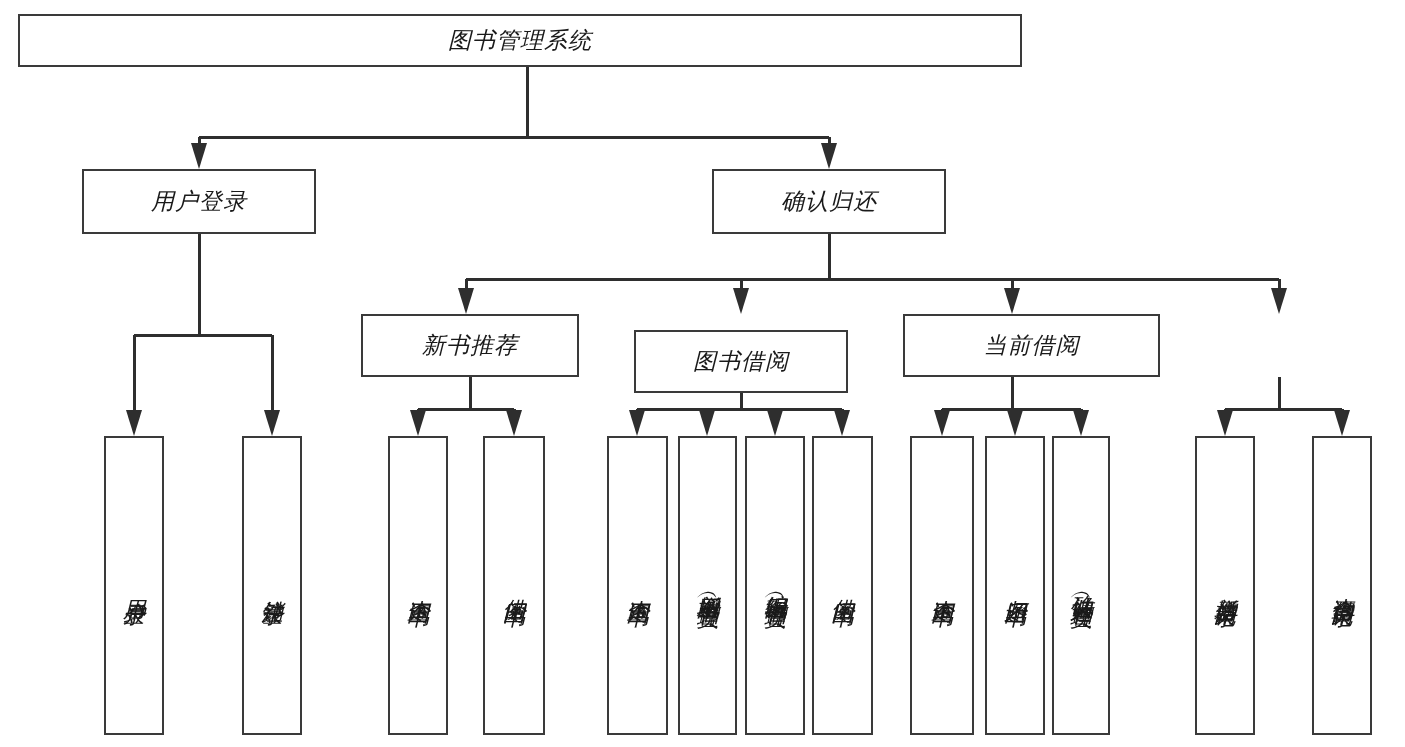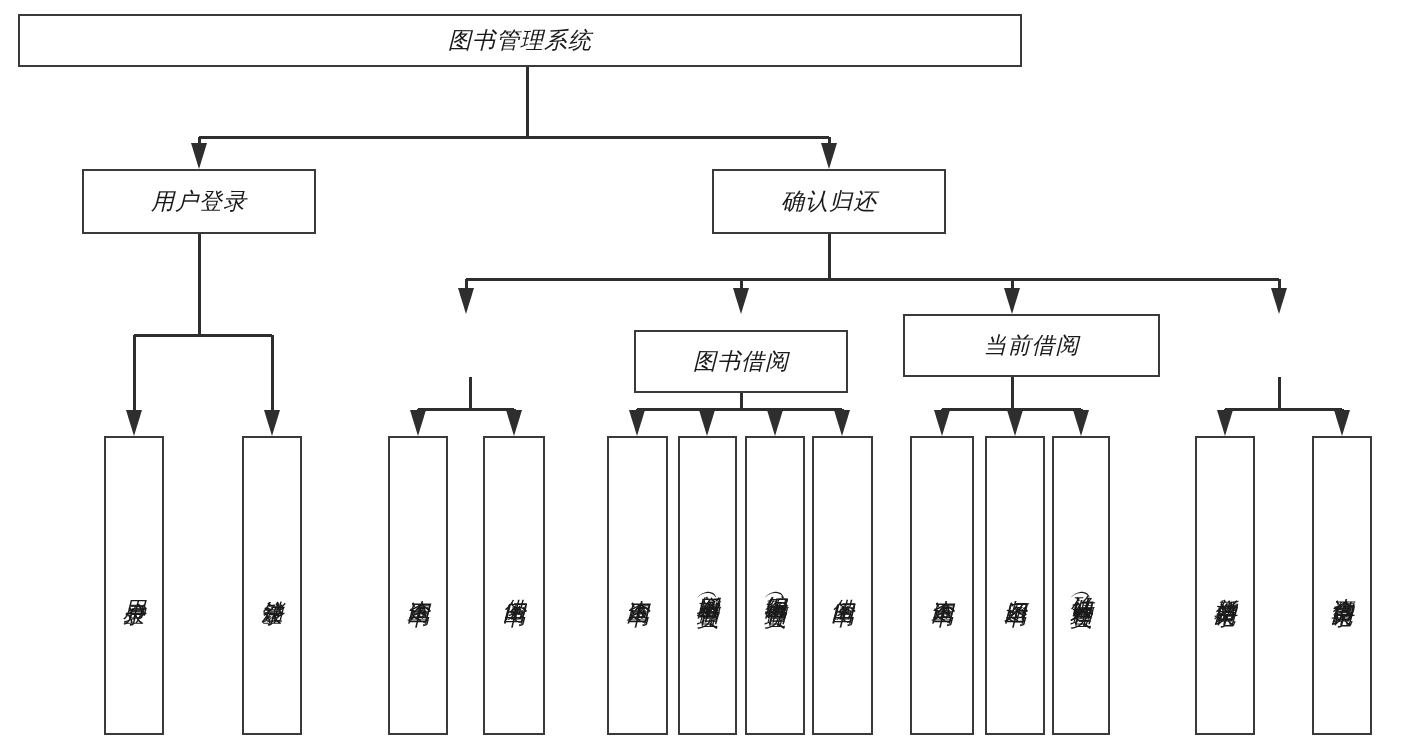--- a/index.html
+++ b/index.html
@@ -128,20 +128,23 @@
     <span>图书管理系统</span>
   </div>
 
   <div class="node horiz" style="left: 82px; top: 169px; width: 234px; height: 65px;">
     <span>用户登录</span>
   </div>
   <div class="node horiz" style="left: 712px; top: 169px; width: 234px; height: 65px;">
     <span>确认归还</span>
   </div>
 
+  <div class="node horiz" style="left: 361px; top: 314px; width: 218px; height: 63px;">
+    <span>新书推荐</span>
+  </div>
   <div class="node horiz" style="left: 634px; top: 314px; width: 214px; height: 63px; margin-top: 16px;">
     <span>图书借阅</span>
   </div>
   <div class="node horiz" style="left: 903px; top: 314px; width: 257px; height: 63px;">
     <span>当前借阅</span>
   </div>
 
   <div class="node vert" style="left: 104px; top: 436px; width: 60px; height: 299px;">
     <span>用户登录</span>
   </div>

